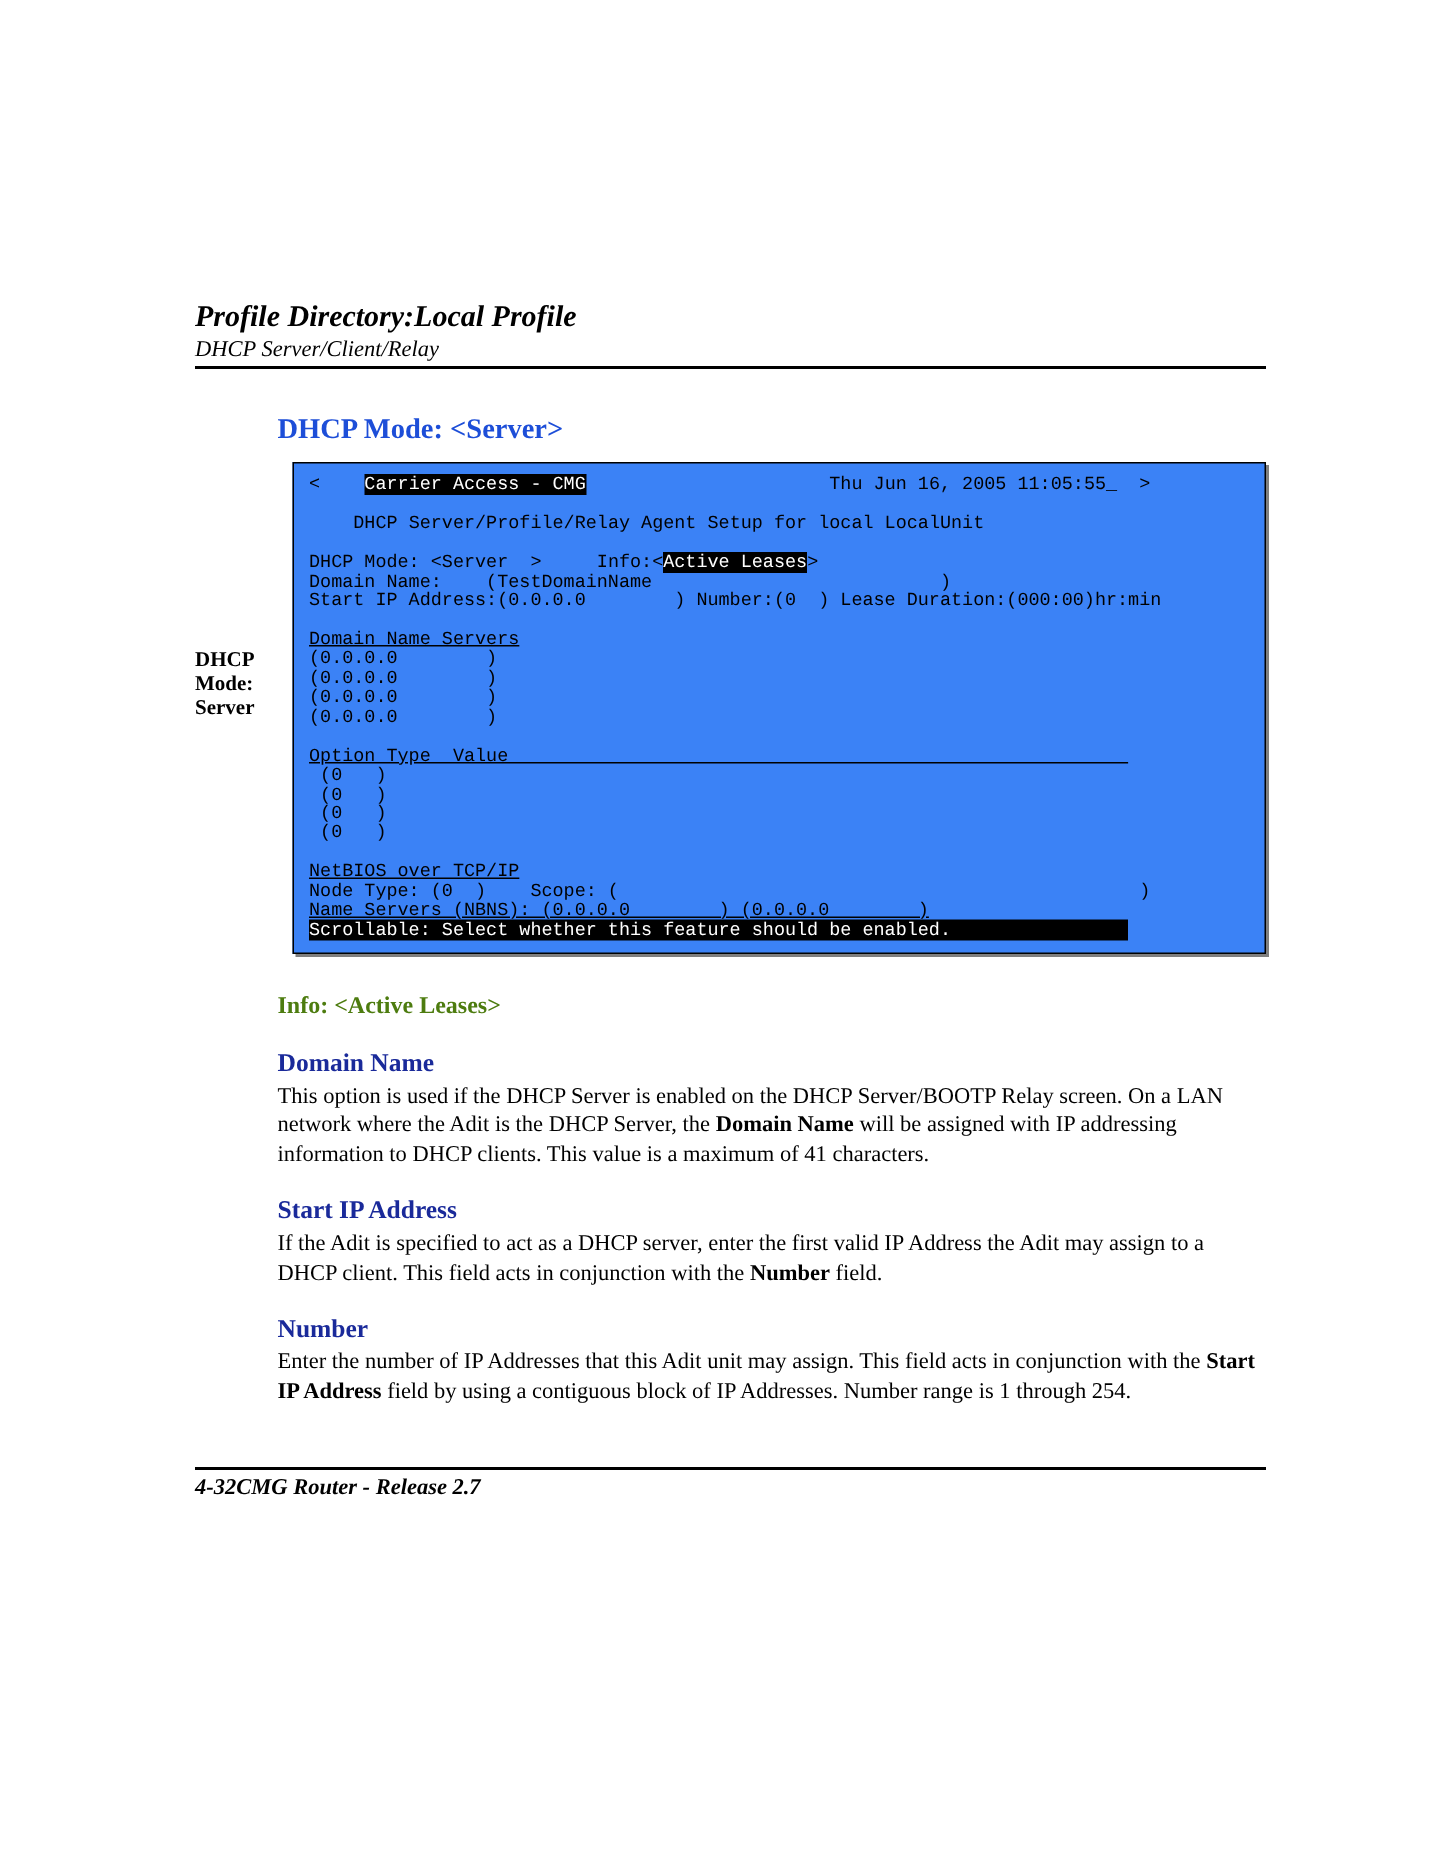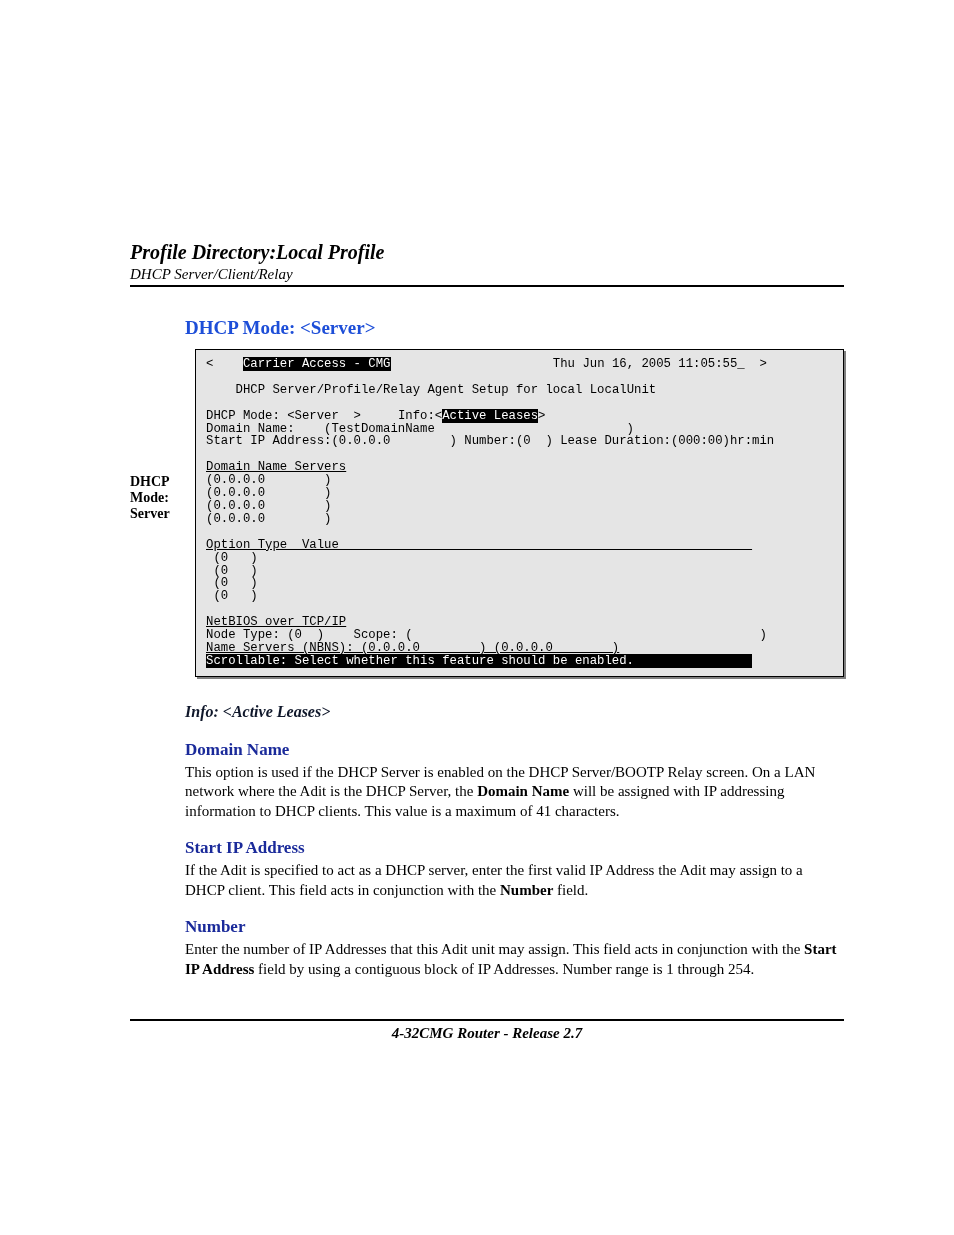--- a/index.html
+++ b/index.html
@@ -17,21 +17,20 @@
   }
   .header-block {
     border-bottom: 2px solid #000;
     margin-bottom: 30px;
     padding-bottom: 2px;
   }
   .header-title {
     font-style: italic;
     font-weight: bold;
     font-size: 20px;
-    margin-top: 41px;
   }
   .header-sub {
     font-style: italic;
     font-size: 15px;
     margin-top: 2px;
   }
   .section-h1 {
     color: #1d4ed8;
     font-weight: bold;
     font-size: 19px;
@@ -47,21 +46,21 @@
     width: 55px;
     font-weight: bold;
     font-size: 14px;
     padding-top: 125px;
   }
   .terminal-frame {
     flex: 1;
     border: 1px solid #000;
     box-shadow: 2px 2px 0 rgba(0,0,0,0.5);
     padding: 8px 10px;
-    background: #e5e5e5;
+    background: #3b82f6;
   }
   .terminal {
     font-family: "Courier New", monospace;
     font-size: 12.3px;
     line-height: 1.05;
     white-space: pre;
   }
   .hl {
     background: #000;
     color: #fff;
@@ -69,39 +68,38 @@
   .ul {
     text-decoration: underline;
   }
   .body-section {
     margin-left: 55px;
     margin-bottom: 10px;
     font-size: 15px;
     line-height: 1.3;
   }
   .body-h2 {
-    color: #0f172a;
+    color: #4d7c0f;
     font-weight: bold;
     font-size: 16px;
     margin-bottom: 2px;
     margin-top: 2px;
-    font-style: italic;
   }
   .body-h3 {
     color: #1a2a9a;
     font-weight: bold;
     font-size: 17px;
     margin-top: 16px;
     margin-bottom: 2px;
   }
   .footer {
     border-top: 2px solid #000;
     padding-top: 4px;
     display: flex;
-    justify-content: center;
+    justify-content: flex-start;
     font-style: italic;
     font-weight: bold;
     font-size: 15px;
     margin-top: 40px;
   }
 </style>
 </head>
 <body>
 
 <div class="page">

